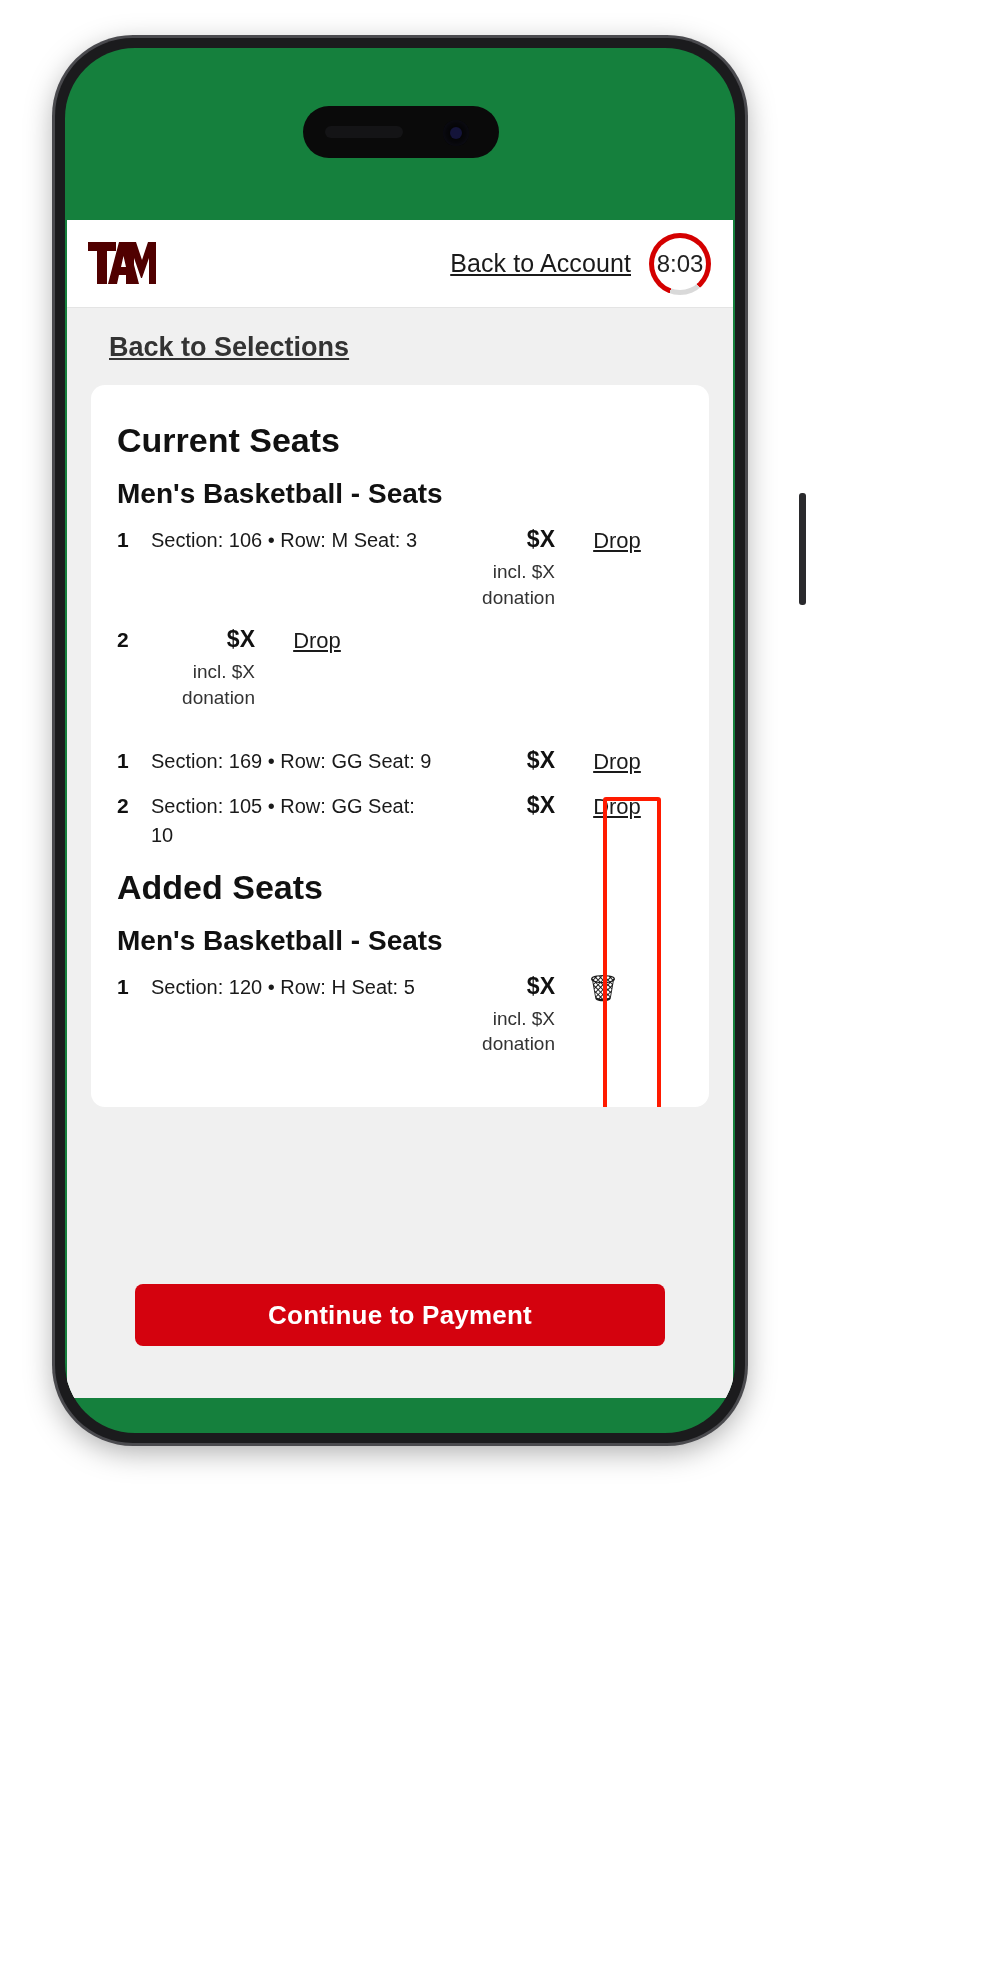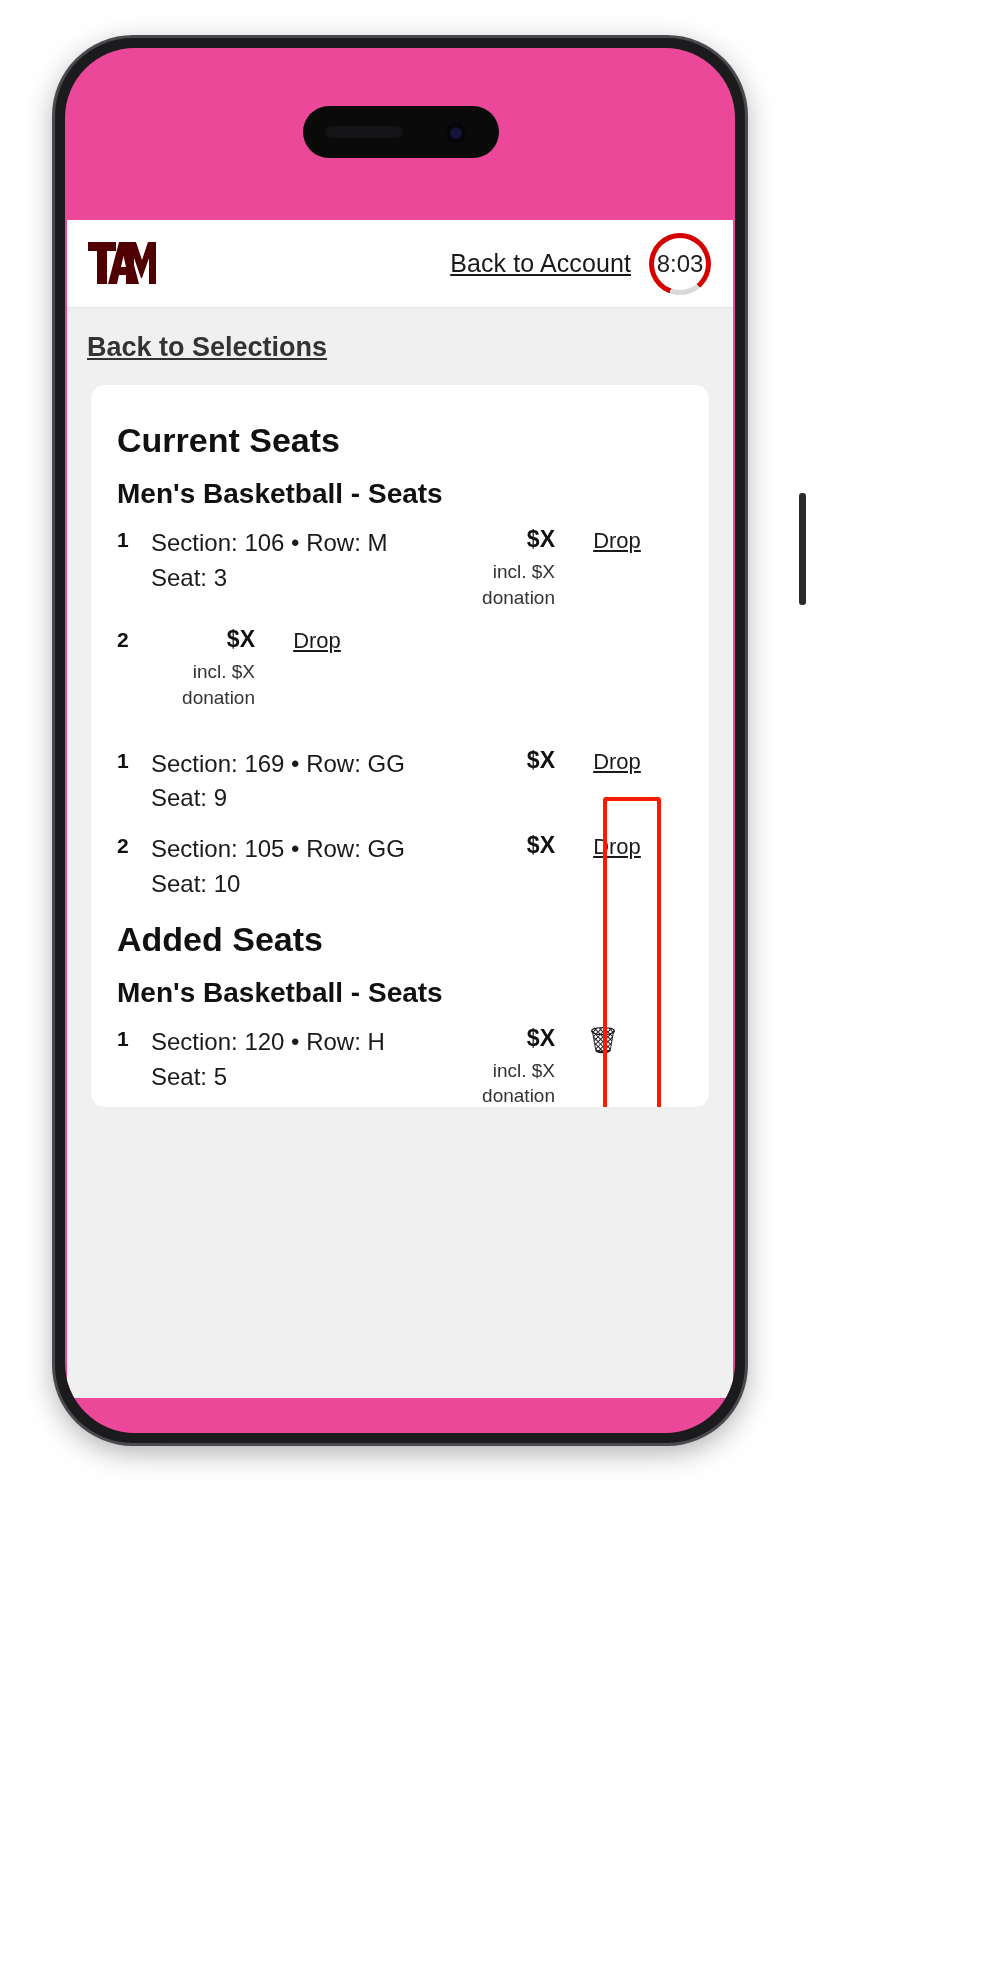--- a/index.html
+++ b/index.html
@@ -16,21 +16,21 @@
     left: 55px; top: 38px;
     width: 690px; height: 1405px;
     background: #1b1b1d;
     border-radius: 78px;
     box-shadow: 0 0 0 3px #4a4a4e, 0 8px 30px rgba(0,0,0,.35);
   }
   #phone-inner {
     position: absolute;
     left: 10px; top: 10px;
     width: 670px; height: 1385px;
-    background: #ec4899;
+    background: #15803d;
     border-radius: 70px;
     overflow: hidden;
   }
   
   .side-btn {
     position: absolute;
     background: #2a2a2d;
     border-radius: 3px;
   }
   #btn-silent { left: 49px; top: 318px; width: 7px; height: 44px; }
@@ -117,21 +117,21 @@
     width: 52px; height: 52px;
     background: #fff;
     border-radius: 50%;
     display: flex; align-items: center; justify-content: center;
     font-size: 24px;
     color: #222;
   }
 
   
   #back-bar {
-    padding: 24px 0 22px 20px;
+    padding: 24px 0 22px 42px;
     background: #f0f0f0;
   }
   #back-to-selections {
     font-size: 27px;
     font-weight: bold;
     color: #333;
     text-decoration: underline;
     display: inline-block;
   }
 
@@ -165,21 +165,21 @@
   .seat-index {
     width: 34px;
     font-size: 21px;
     font-weight: bold;
     color: #111;
     padding-top: 2px;
     text-align: left;
   }
   .seat-desc {
     flex: 1;
-    font-size: 24px;
+    font-size: 20px;
     color: #1a1a1a;
     line-height: 1.45;
     padding-right: 10px;
     max-width: 300px;
   }
   .seat-price {
     width: 112px;
     text-align: right;
     padding-right: 8px;
   }
@@ -359,16 +359,19 @@
             <div class="price-sub">incl. $X donation</div>
           </div>
           <div class="seat-action">
             <span class="trash-btn">🗑</span>
           </div>
         </div>
 
         <div id="annotation-box"></div>
       </div>
 
+      <div id="app-footer">
+        <button id="continue-button">Continue to Payment</button>
+      </div>
 
     </div>
   </div>
 </div>
 
 </body></html>

